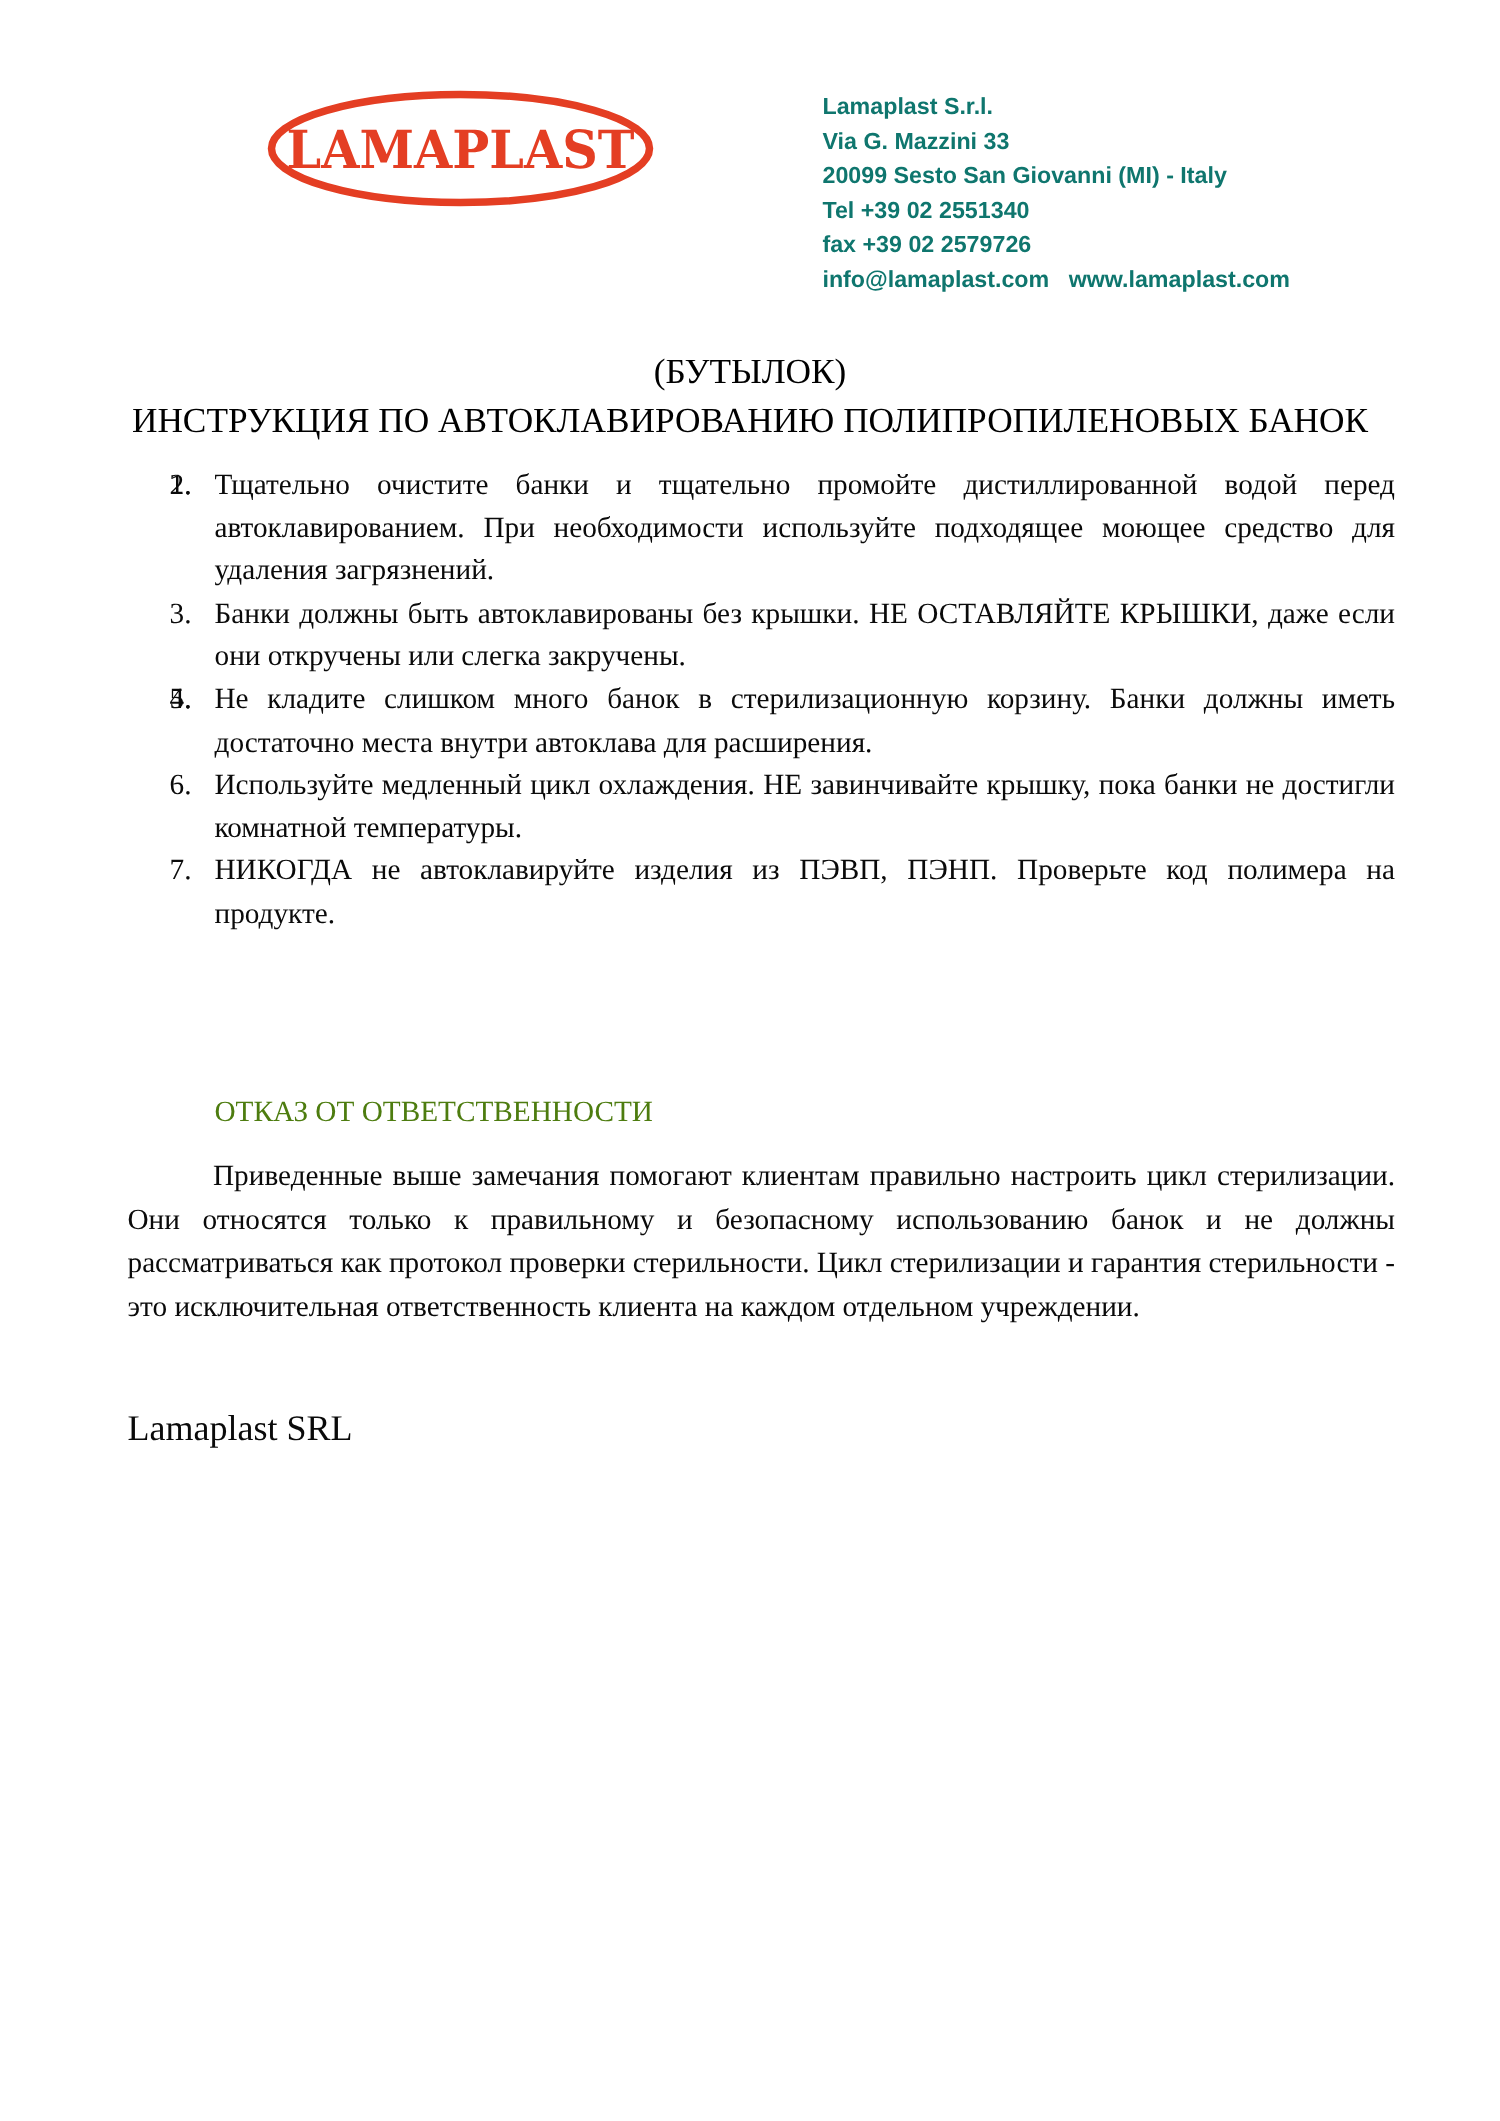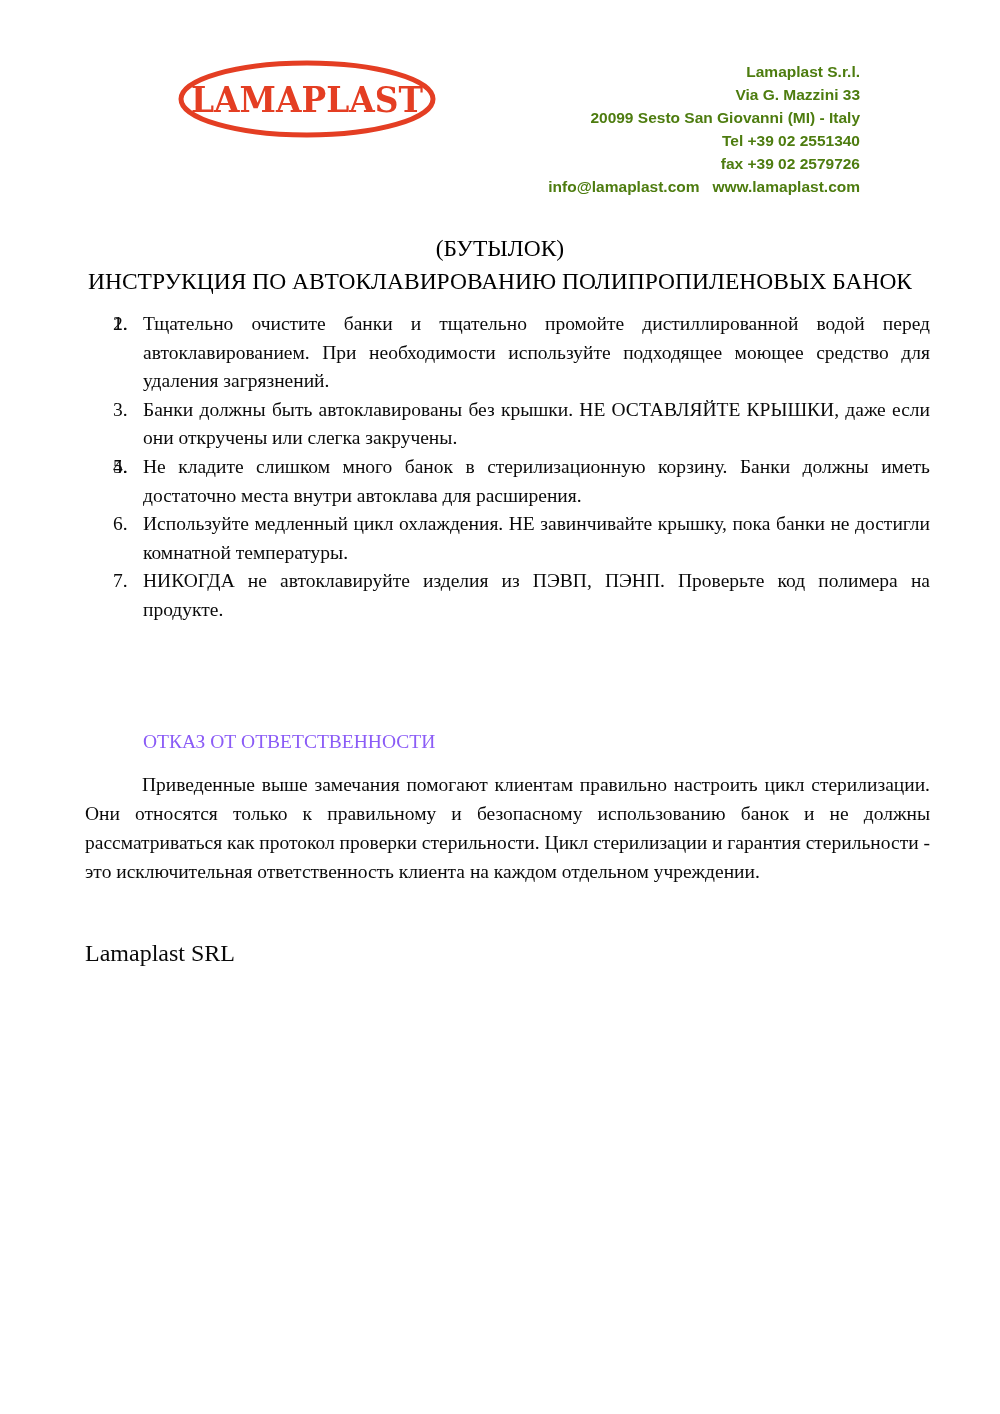--- a/index.html
+++ b/index.html
@@ -20,26 +20,25 @@
     position: absolute;
     left: 177px;
     top: 58px;
     width: 260px;
     height: 82px;
   }
   .contact-block {
     position: absolute;
     top: 60px;
     right: 140px;
-    text-align: right;
     font-family: "Liberation Sans", sans-serif;
     font-size: 15.5px;
     font-weight: bold;
     line-height: 23px;
-    color: #4d7c0f;
+    color: #0f766e;
   }
   .contact-line { white-space: pre; }
 
   
   .doc-title {
     position: absolute;
     top: 232px;
     left: 40px;
     right: 40px;
     text-align: center;
@@ -69,21 +68,21 @@
     left: 0;
     top: 0;
   }
 
   
   .disclaimer-heading {
     position: absolute;
     top: 731px;
     left: 143px;
     font-size: 19.5px;
-    color: #8b5cf6;
+    color: #4d7c0f;
   }
   .disclaimer-body {
     position: absolute;
     top: 770px;
     left: 85px;
     right: 70px;
     font-size: 19.5px;
     line-height: 29px;
     text-align: justify;
     text-indent: 57px;

